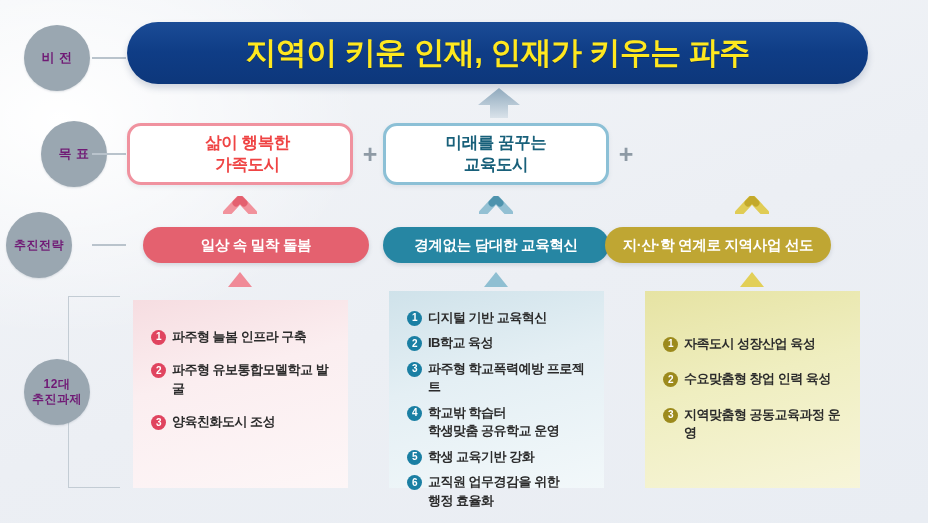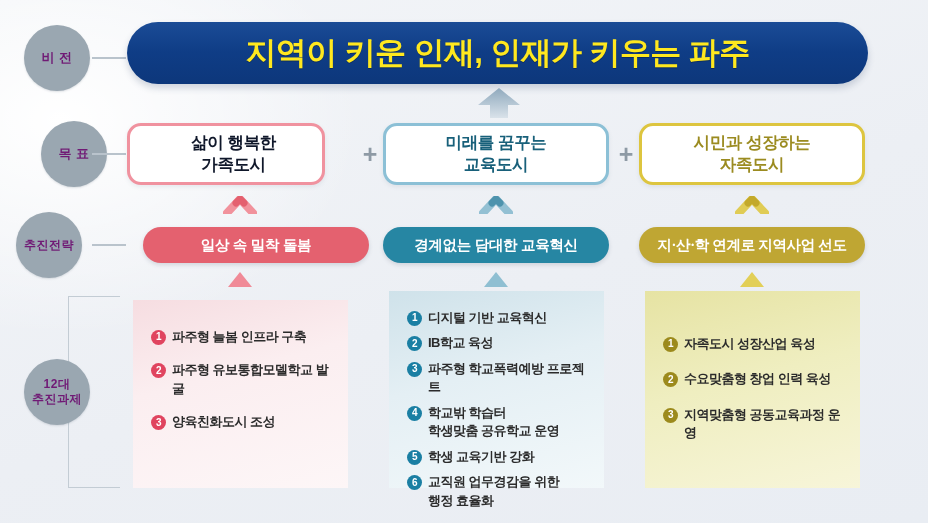--- a/index.html
+++ b/index.html
@@ -103,21 +103,21 @@
     display: flex;
     align-items: center;
     justify-content: center;
     text-align: center;
     font-size: 16.5px;
     font-weight: 700;
     line-height: 1.32;
     letter-spacing: -0.4px;
     box-shadow: 0 2px 4px rgba(80,95,120,.10);
   }
-  #goal-1 { left: 127px; width: 198px; border: 3px solid #f0929f; color: #0f172a; padding-left: 15px; }
+  #goal-1 { left: 127px; width: 226px; border: 3px solid #f0929f; color: #ef4444; padding-left: 15px; }
   #goal-2 { left: 383px; width: 226px; border: 3px solid #8cc0d6; color: #18607a; }
   #goal-3 { left: 639px; width: 226px; border: 3px solid #ddc53f; color: #9b8b20; }
 
   .plus-sep {
     position: absolute;
     top: 142px;
     width: 30px;
     text-align: center;
     font-size: 25px;
     font-weight: 700;
@@ -146,21 +146,21 @@
     justify-content: center;
     color: #ffffff;
     font-size: 14.5px;
     font-weight: 700;
     letter-spacing: -0.3px;
     white-space: nowrap;
     box-shadow: 0 2px 4px rgba(70,85,105,.18);
   }
   #strategy-1 { left: 143px; width: 226px; background: #e4616f; }
   #strategy-2 { left: 383px; width: 226px; background: #2686a3; }
-  #strategy-3 { left: 639px; width: 226px; background: #bfa633; font-family: Liberation Serif, serif; }
+  #strategy-3 { left: 605px; width: 226px; background: #bfa633; }
 
   
   .tri {
     position: absolute;
     top: 272px;
     width: 0;
     height: 0;
     border-left: 12px solid transparent;
     border-right: 12px solid transparent;
   }
@@ -240,21 +240,21 @@
   <div class="rail-circle" style="left:24px; top:25px;">
     <span>비 전</span>
   </div>
   <div class="rail-dash" style="left:92px; top:57px; width:34px;"></div>
 
   <div class="rail-circle" style="left:41px; top:121px;">
     <span>목 표</span>
   </div>
   <div class="rail-dash" style="left:92px; top:153px; width:34px;"></div>
 
-  <div class="rail-circle small" style="left:16px; top:212px;">
+  <div class="rail-circle small" style="left:6px; top:212px;">
     <span>추진전략</span>
   </div>
   <div class="rail-dash" style="left:92px; top:244px; width:34px;"></div>
 
   <div class="rail-bracket"></div>
   <div class="rail-circle small" style="left:24px; top:359px;">
     <div>
       <div>12대</div>
       <div>추진과제</div>
     </div>
@@ -283,26 +283,20 @@
   <div class="plus-sep" id="plus-1">+</div>
 
   <div class="goal-box" id="goal-2">
     <div>
       <div>미래를 꿈꾸는</div>
       <div>교육도시</div>
     </div>
   </div>
   <div class="plus-sep" id="plus-2">+</div>
 
-  <div class="goal-box" id="goal-3">
-    <div>
-      <div>시민과 성장하는</div>
-      <div>자족도시</div>
-    </div>
-  </div>
 
   <svg class="chevron" style="left:223px;" viewBox="0 0 34 18">
     <path d="M4 17 L17 3 L30 17" stroke="#f1929c" stroke-width="8" stroke-linecap="round" stroke-linejoin="round" fill="none"></path>
     <path d="M13 7 L17 3 L21 7" stroke="#e4606f" stroke-width="7" stroke-linecap="round" stroke-linejoin="round" fill="none"></path>
   </svg>
   <svg class="chevron" style="left:479px;" viewBox="0 0 34 18">
     <path d="M4 17 L17 3 L30 17" stroke="#93c0d3" stroke-width="8" stroke-linecap="round" stroke-linejoin="round" fill="none"></path>
     <path d="M13 7 L17 3 L21 7" stroke="#4e93ad" stroke-width="7" stroke-linecap="round" stroke-linejoin="round" fill="none"></path>
   </svg>
   <svg class="chevron" style="left:735px;" viewBox="0 0 34 18">

